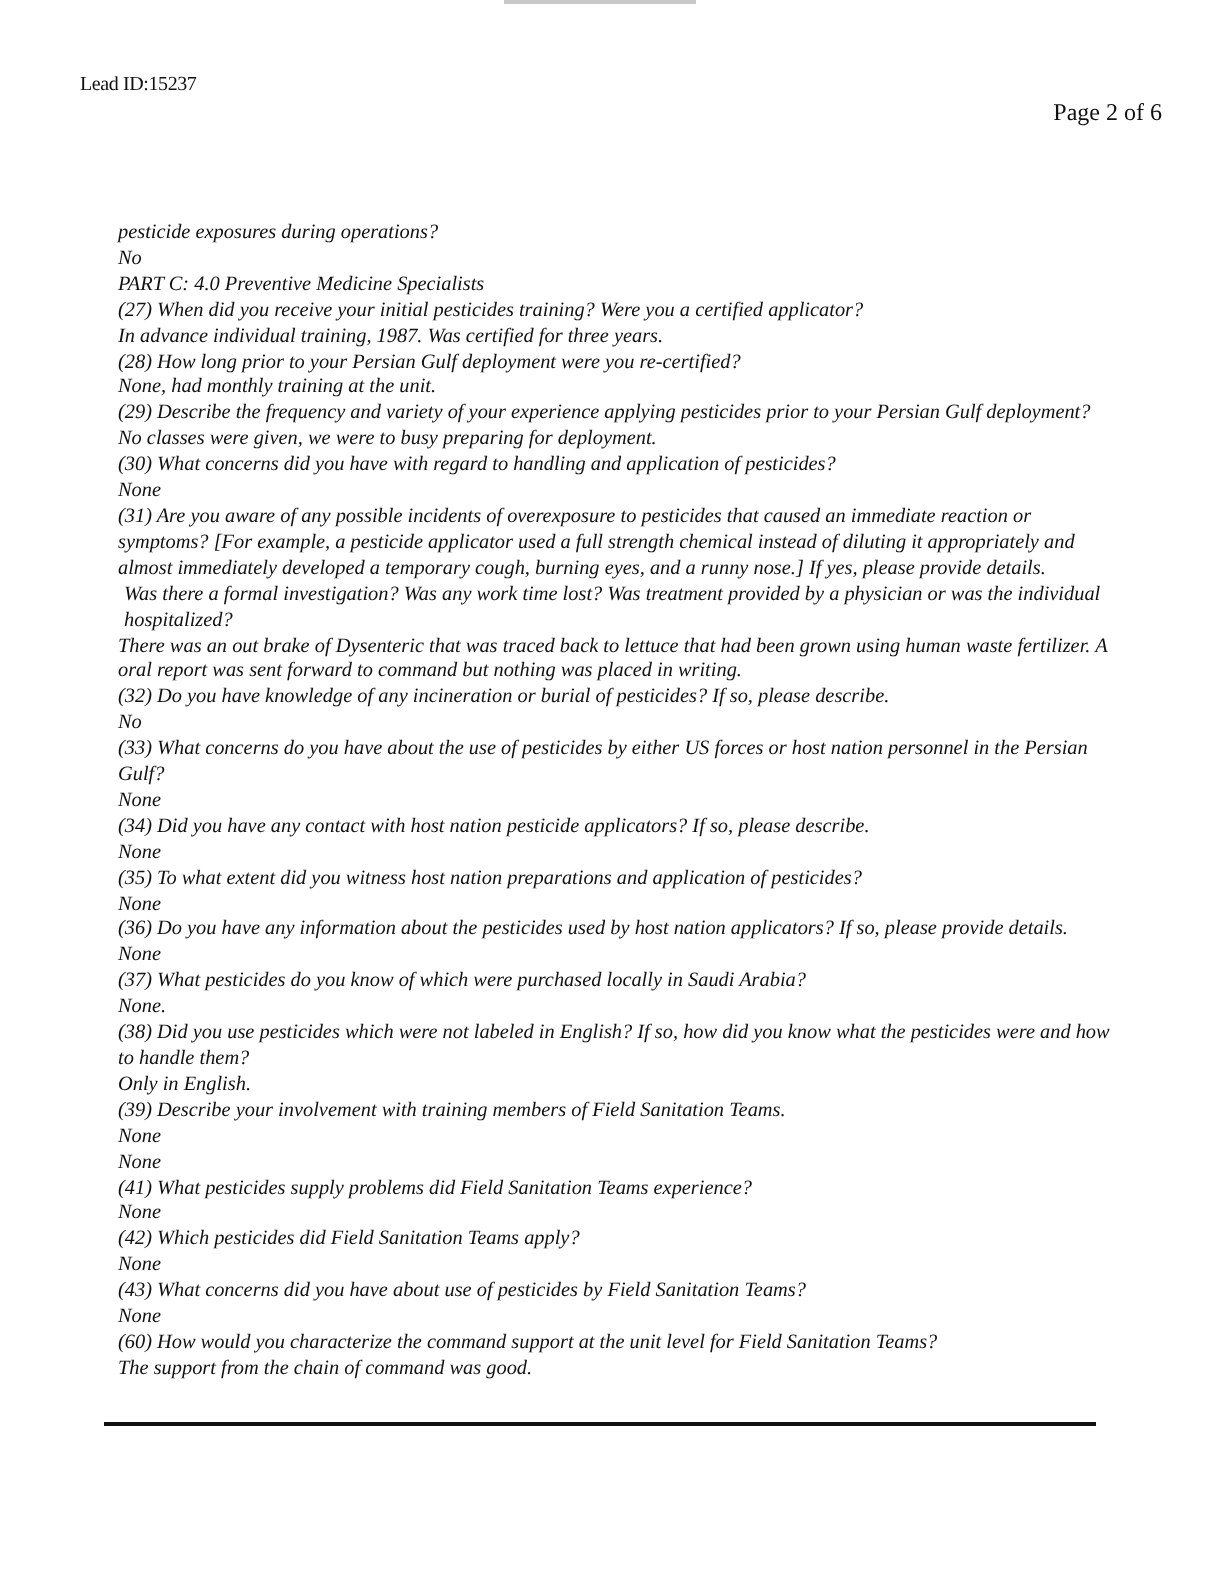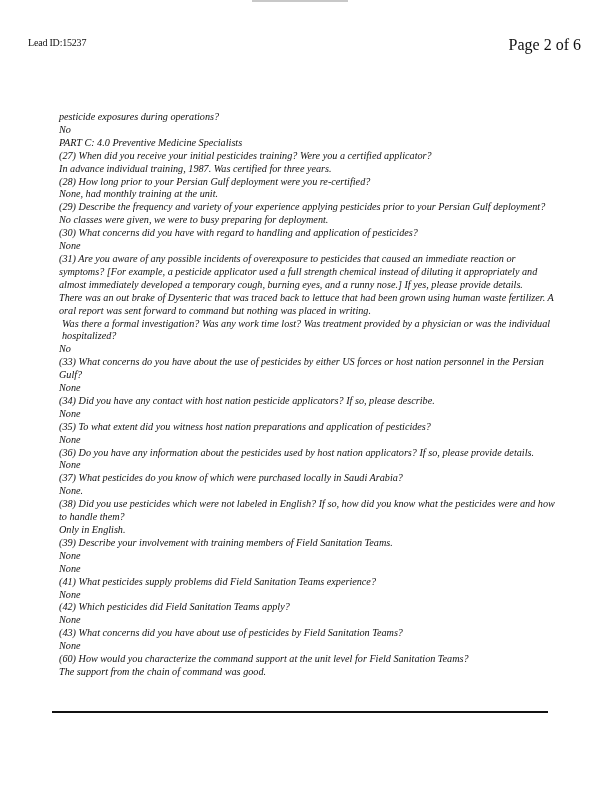--- a/index.html
+++ b/index.html
@@ -18,30 +18,30 @@
   .scan-artifact {
     position: absolute;
     left: 252px;
     top: 0px;
     width: 96px;
     height: 2px;
     background: #c8c8c8;
   }
   .header-left {
     position: absolute;
-    left: 28px;
+    left: 40px;
     top: 37px;
     font-size: 10px;
     letter-spacing: -0.2px;
   }
   .header-right {
     position: absolute;
     right: 30px;
-    top: 36px;
-    font-size: 16px;
+    top: 49px;
+    font-size: 12px;
   }
   .content {
     position: absolute;
     left: 59px;
     top: 111px;
     width: 500px;
     font-size: 10.2px;
     line-height: 12.9px;
     font-style: italic;
   }
@@ -75,22 +75,23 @@
   <span class="line">PART C: 4.0  Preventive Medicine Specialists</span>
   <span class="line">(27)  When did you receive your initial pesticides training?  Were you a certified applicator?</span>
   <span class="line">In advance individual training, 1987.  Was certified for three years.</span>
   <span class="line">(28)  How long prior to your Persian Gulf deployment were you re-certified?</span>
   <span class="line">None, had monthly training at the unit.</span>
   <span class="line">(29)  Describe the frequency and variety of your experience applying pesticides prior to your Persian Gulf deployment?</span>
   <span class="line">No classes were given, we were to busy preparing for deployment.</span>
   <span class="line">(30)  What concerns did you have with regard to handling and application of pesticides?</span>
   <span class="line">None</span>
   <span class="line">(31)  Are you aware of any possible incidents of overexposure to pesticides that caused an immediate reaction or symptoms?  [For example, a pesticide applicator used a full strength chemical instead of diluting it appropriately and almost immediately developed a temporary cough, burning eyes, and a runny nose.]  If yes, please provide details.</span>
+  <span class="line indent">Was there a formal investigation?  Was any work  time lost?  Was treatment provided by a physician or was the individual hospitalized?</span>
   <span class="line">There was an out brake of Dysenteric that was traced back to lettuce that had been grown using human waste fertilizer.  A oral report was sent forward to command but nothing was placed in writing.</span>
-  <span class="line indent">Was there a formal investigation?  Was any work  time lost?  Was treatment provided by a physician or was the individual hospitalized?</span>
+  <span class="line">(32)  Do you have knowledge of any incineration or burial of pesticides?  If so, please describe.</span>
   <span class="line">No</span>
   <span class="line">(33)  What concerns do you have about the use of pesticides by either US forces or host nation personnel in the Persian Gulf?</span>
   <span class="line">None</span>
   <span class="line">(34)  Did you have any contact with host nation pesticide applicators?  If so, please describe.</span>
   <span class="line">None</span>
   <span class="line">(35)  To what extent did you witness host nation preparations and application of pesticides?</span>
   <span class="line">None</span>
   <span class="line">(36)  Do you have any information about the pesticides used by host nation applicators?  If so, please provide details.</span>
   <span class="line">None</span>
   <span class="line">(37)  What pesticides do you know of which were purchased locally in Saudi Arabia?</span>

